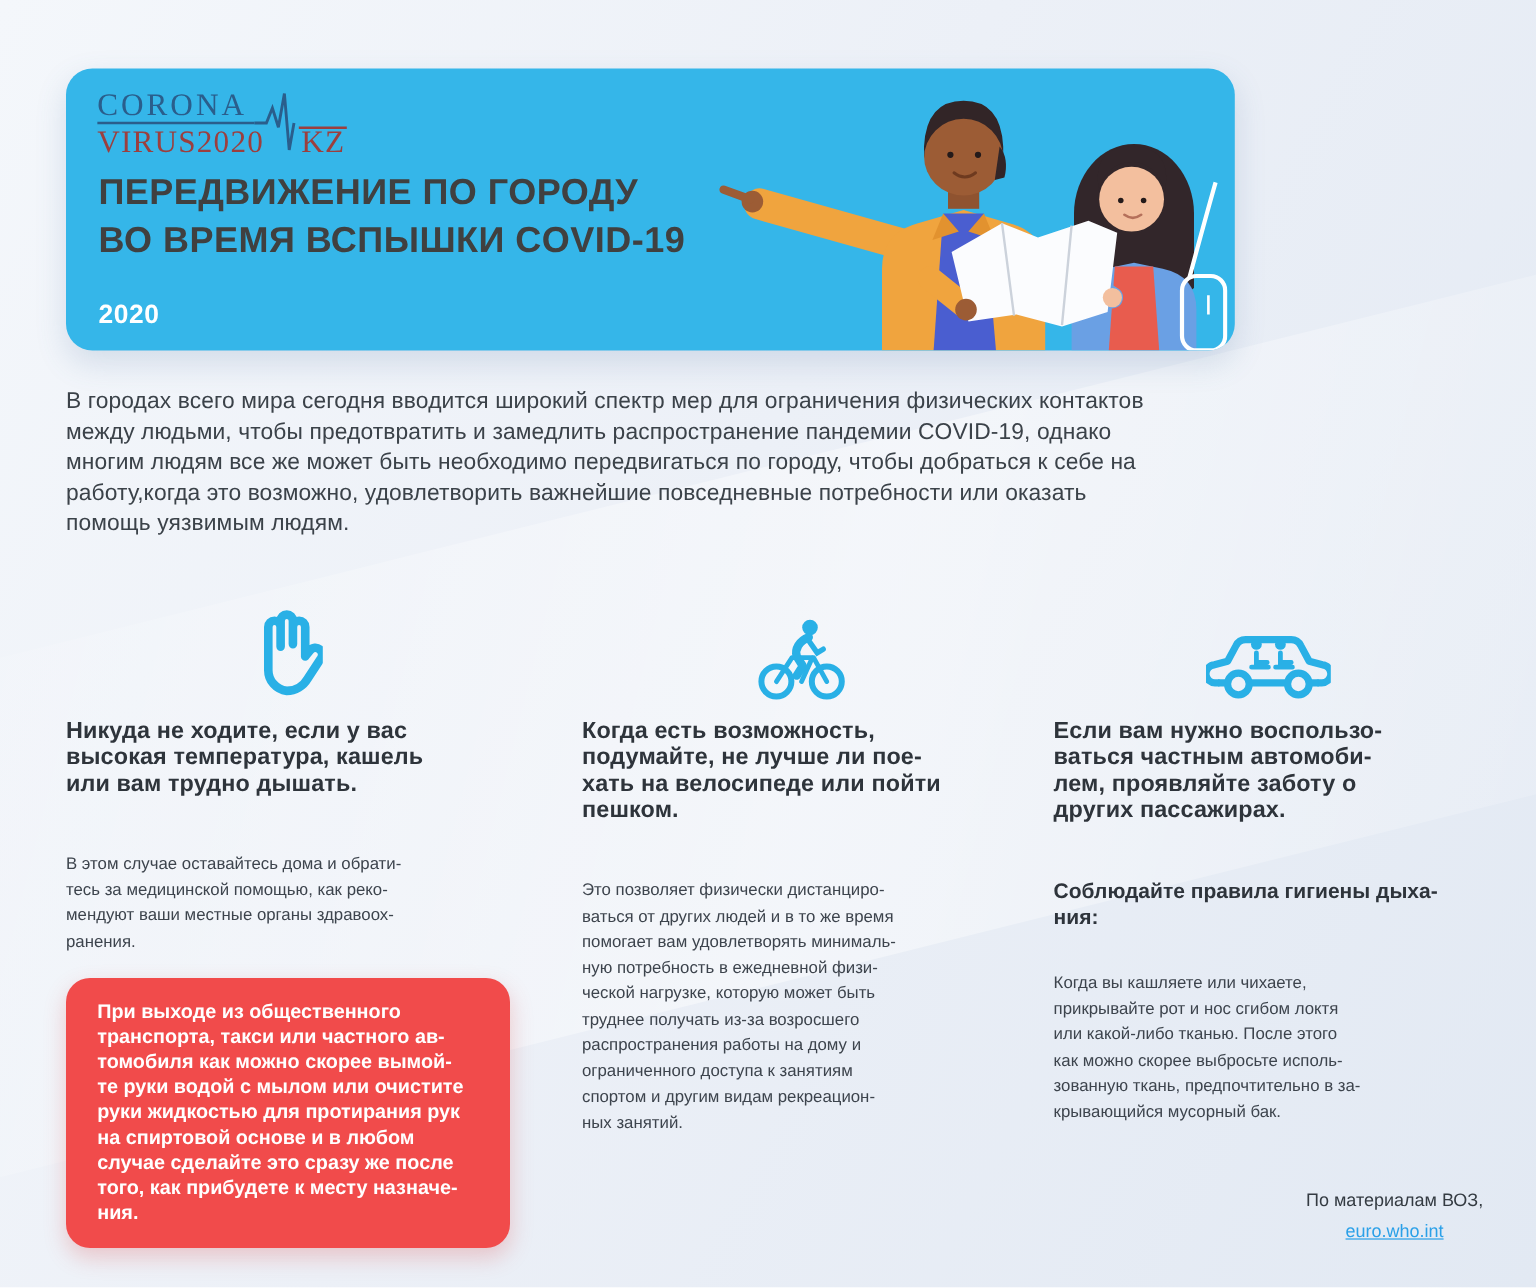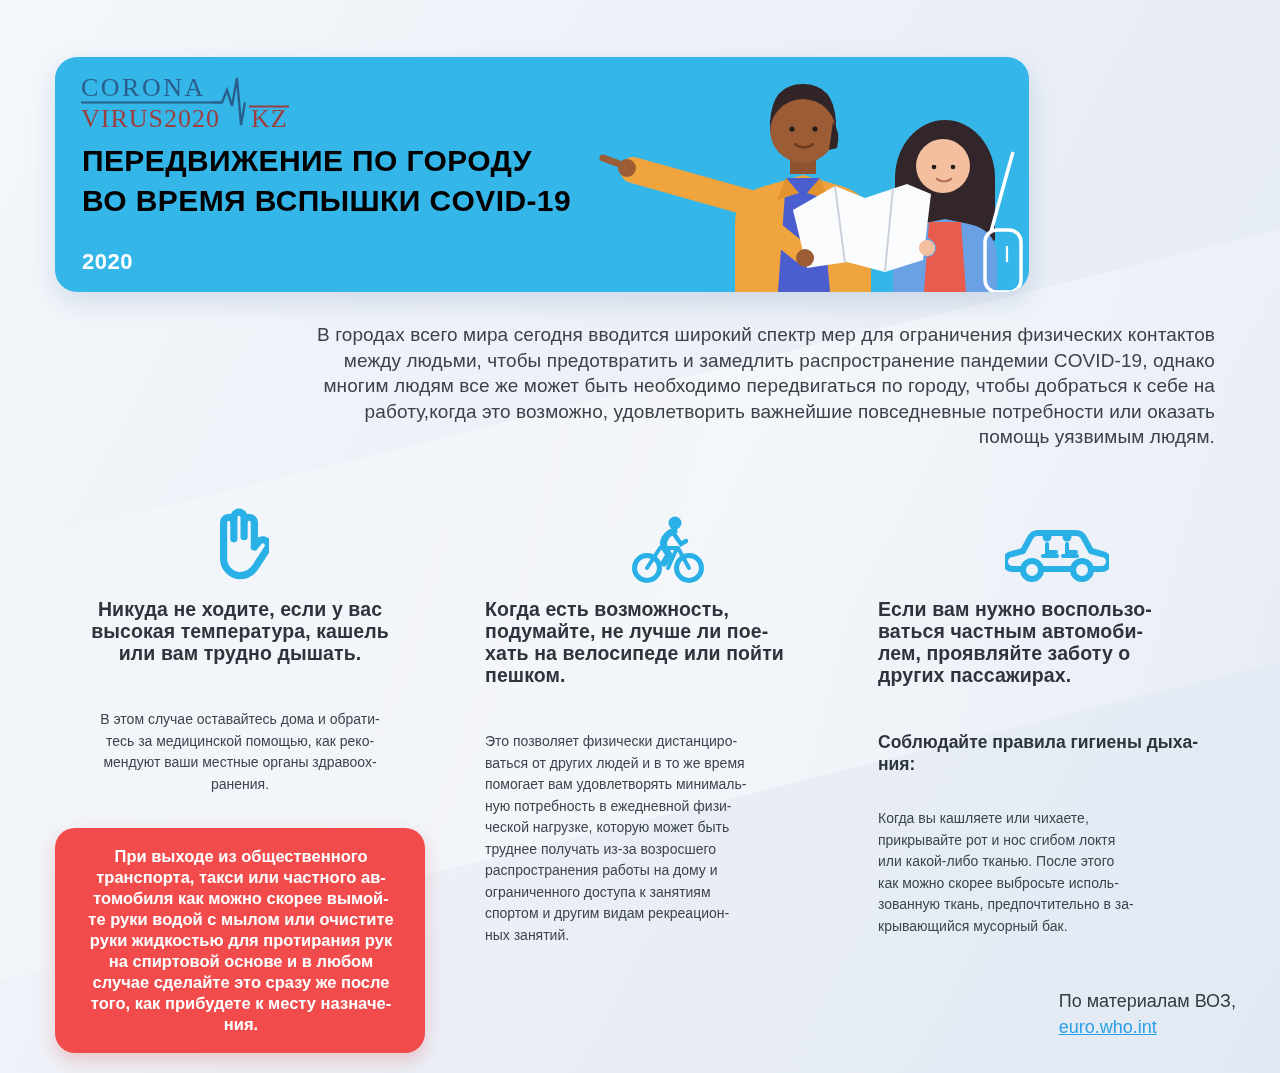--- a/index.html
+++ b/index.html
@@ -9,49 +9,49 @@
   .bg-streak{position:absolute;left:-200px;top:380px;width:1800px;height:420px;
     background:linear-gradient(118deg,rgba(255,255,255,0) 0%,rgba(255,255,255,.45) 50%,rgba(255,255,255,0) 100%);
     transform:rotate(-14deg);pointer-events:none;}
   .ml{white-space:pre-line;}
 
   
   .header-card{position:absolute;left:55px;top:57px;width:974px;height:235px;
     background:#35b6e9;border-radius:22px;overflow:hidden;
     box-shadow:0 10px 26px rgba(70,110,160,.18);}
   .logo{position:absolute;left:26px;top:16px;}
-  .hero-title{position:absolute;left:27px;top:84px;color:#000000;
+  .hero-title{position:absolute;left:27px;top:84px;color:#404040;
     font-size:30px;line-height:40px;font-weight:800;letter-spacing:.4px;}
   .hero-year{position:absolute;left:27px;top:192px;color:#ffffff;
     font-size:22px;font-weight:800;letter-spacing:.5px;}
   .illustration{position:absolute;right:6px;bottom:0;}
 
   
   .intro{position:absolute;left:55px;top:322px;width:1160px;
-    font-size:19px;line-height:25.5px;color:#3b4249;letter-spacing:.1px;text-align:right;}
+    font-size:19px;line-height:25.5px;color:#3b4249;letter-spacing:.1px;}
 
   
   .col{position:absolute;top:500px;}
-  .col-1{left:55px;width:370px;text-align:center;}
+  .col-1{left:55px;width:370px;}
   .col-2{left:485px;width:365px;}
   .col-3{left:878px;width:358px;}
   .icon-wrap{height:86px;display:flex;align-items:flex-end;justify-content:center;
     margin-bottom:12px;}
   .col-heading{font-size:19.5px;line-height:22px;font-weight:800;color:#2e343b;
     letter-spacing:.1px;margin:0 0 45px 0;}
   .col-subheading{font-size:17.5px;line-height:22px;font-weight:800;color:#2e343b;
     margin:0 0 33px 0;}
   .col-body{font-size:14px;line-height:21.5px;color:#3d444d;margin:0;}
-  .alert-box{margin-top:33px;background:#f14b4b;border-radius:20px;
+  .alert-box{margin-top:20px;background:#f14b4b;border-radius:20px;
     padding:18px 24px 18px 26px;color:#ffffff;font-weight:700;
     font-size:16.5px;line-height:21px;box-shadow:0 8px 18px rgba(220,70,70,.25);}
 
   
-  .footer{position:absolute;right:44px;top:988px;text-align:left;
-    font-size:18px;line-height:26px;color:#343b42;}
+  .footer{position:absolute;right:44px;top:988px;text-align:center;
+    font-size:15px;line-height:26px;color:#343b42;}
   .footer a{color:#2aa0e8;text-decoration:underline;font-weight:400;}
 </style>
 </head>
 <body>
 
 <div class="page">
   <div class="bg-streak"></div>
 
   <div class="header-card">
 

